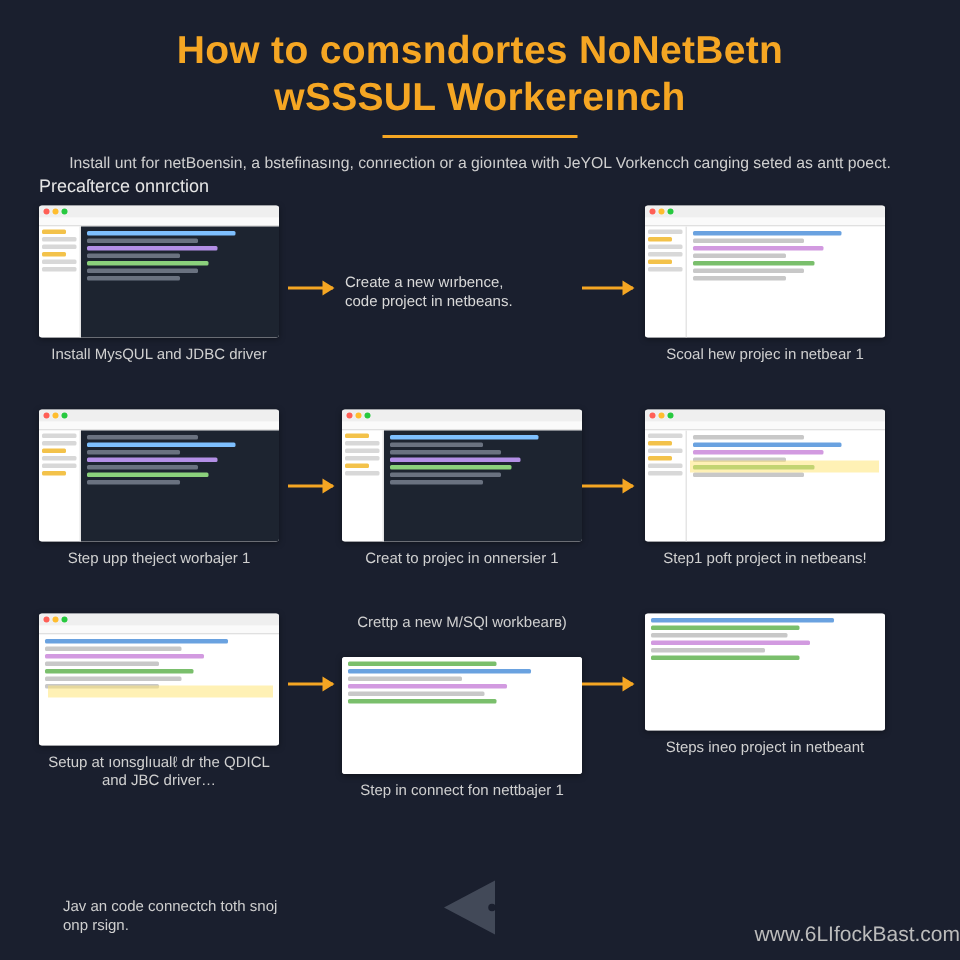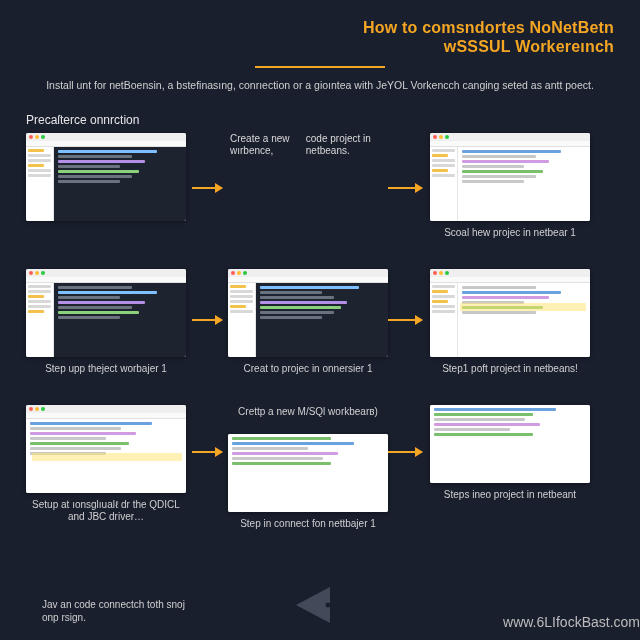--- a/index.html
+++ b/index.html
@@ -10,44 +10,44 @@
     color: #d5d5d5;
     position: relative;
   }
   .page {
     padding: 18px 26px 10px 26px;
     width: 640px;
     height: 640px;
     position: relative;
   }
   .title {
-    text-align: right;
+    text-align: center;
     color: #f5a623;
     font-weight: 800;
-    font-size: 16px;
+    font-size: 26px;
     line-height: 1.2;
     letter-spacing: 0.2px;
   }
   .title-rule {
     width: 130px;
     height: 2px;
     background: #f5a623;
     margin: 10px auto 10px auto;
   }
   .intro {
     text-align: center;
     font-size: 10.5px;
     color: #cfcfcf;
     line-height: 1.35;
     padding: 0 6px;
   }
   .section-label {
     font-size: 12px;
     color: #e6e6e6;
-    margin-top: 20px;
+    margin-top: 0;
     margin-bottom: 6px;
   }
 
   .grid {
     display: grid;
     grid-template-columns: 160px 160px 160px;
     column-gap: 42px;
     row-gap: 18px;
     position: relative;
   }
@@ -132,21 +132,21 @@
   .site {
     position:absolute;
     right:0; bottom:10px;
     font-size:14px;
     color:#bcbcbc;
   }
 
   .midwrap {
     position: relative;
     display:flex;
-    flex-direction:row;
+    flex-direction:column;
     justify-content:center;
     align-items:flex-start;
     padding: 0 2px;
   }
 </style>
 </head>
 <body>
 
 <div class="page">
 
@@ -183,20 +183,21 @@
               <div class="code-ln a"></div>
               <div class="code-ln b"></div>
               <div class="code-ln c"></div>
               <div class="code-ln d"></div>
               <div class="code-ln e"></div>
               <div class="code-ln b"></div>
               <div class="code-ln d"></div>
             </div>
         </div>
       </div>
+      <div class="caption">Install MysQUL and JDBC driver</div>
     </div>
 
     <div class="midwrap">
       <div class="mid-caption">Create a new wırbence,</div>
       <div class="mid-caption">code project in netbeans.</div>
     </div>
 
     <div class="tile">
       <div class="thumb light">
         <div class="tb-titlebar">

